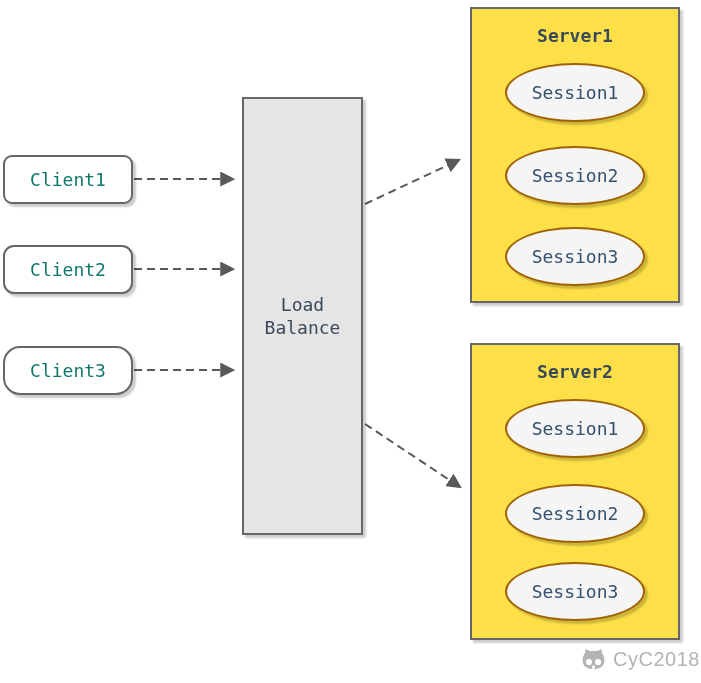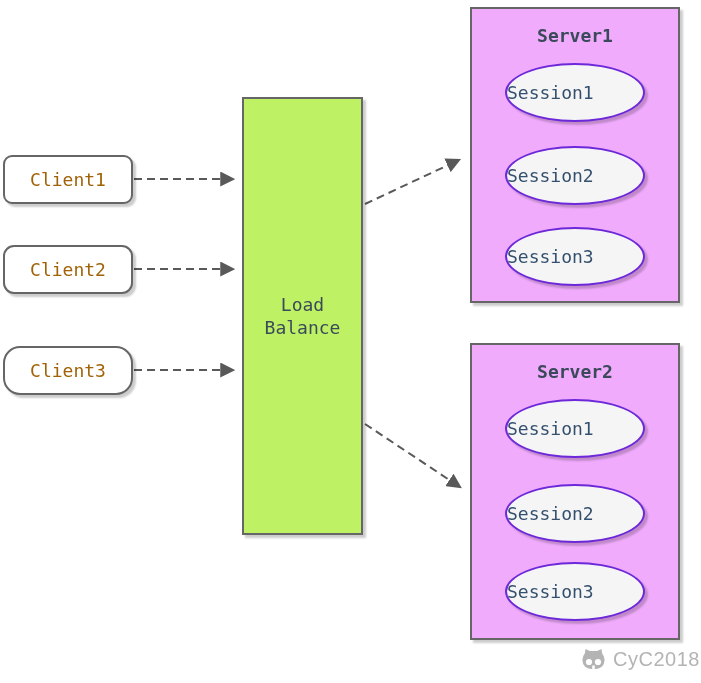--- a/index.html
+++ b/index.html
@@ -25,50 +25,50 @@
     width: 126px;
     height: 45px;
     background: #ffffff;
     border: 2px solid #666666;
     border-radius: 9px;
     box-shadow: 3px 3px 2px rgba(0,0,0,0.20);
     display: flex;
     align-items: center;
     justify-content: center;
     font-size: 18px;
-    color: #a16207;
+    color: #0f766e;
   }
   .client.c1 { top: 155px; }
   .client.c2 { top: 245px; border-radius: 11px; }
   .client.c3 { top: 346px; border-radius: 17px; }
   
   .lb {
     position: absolute;
     left: 242px;
     top: 97px;
     width: 117px;
     height: 434px;
-    background: #bef264;
+    background: #e5e5e5;
     border: 2px solid #666666;
     box-shadow: 3px 3px 2px rgba(0,0,0,0.20);
     display: flex;
     flex-direction: column;
     align-items: center;
     justify-content: center;
     font-size: 18px;
     line-height: 23px;
     color: #3b4a5a;
     text-align: center;
   }
   
   .server {
     position: absolute;
     left: 470px;
     width: 206px;
-    background: #f0abfc;
+    background: #fde047;
     border: 2px solid #666666;
     box-shadow: 3px 3px 2px rgba(0,0,0,0.20);
   }
   .server.s1 { top: 7px;   height: 292px; }
   .server.s2 { top: 343px; height: 293px; }
   .server-title {
     position: absolute;
     top: 16px;
     left: 0;
     width: 100%;
@@ -76,26 +76,26 @@
     font-weight: bold;
     font-size: 18px;
     color: #3b4a5a;
   }
   .session {
     position: absolute;
     left: 33px;
     width: 136px;
     height: 55px;
     background: #f5f5f5;
-    border: 2px solid #6d28d9;
+    border: 2px solid #a16207;
     border-radius: 50%;
     box-shadow: 3px 3px 2px rgba(0,0,0,0.20);
     display: flex;
     align-items: center;
-    justify-content: flex-start;
+    justify-content: center;
     font-size: 18px;
     color: #34506e;
   }
   .server.s1 .session.p1 { top: 54px; }
   .server.s1 .session.p2 { top: 137px; }
   .server.s1 .session.p3 { top: 218px; }
   .server.s2 .session.p1 { top: 54px; }
   .server.s2 .session.p2 { top: 139px; }
   .server.s2 .session.p3 { top: 217px; }
   

